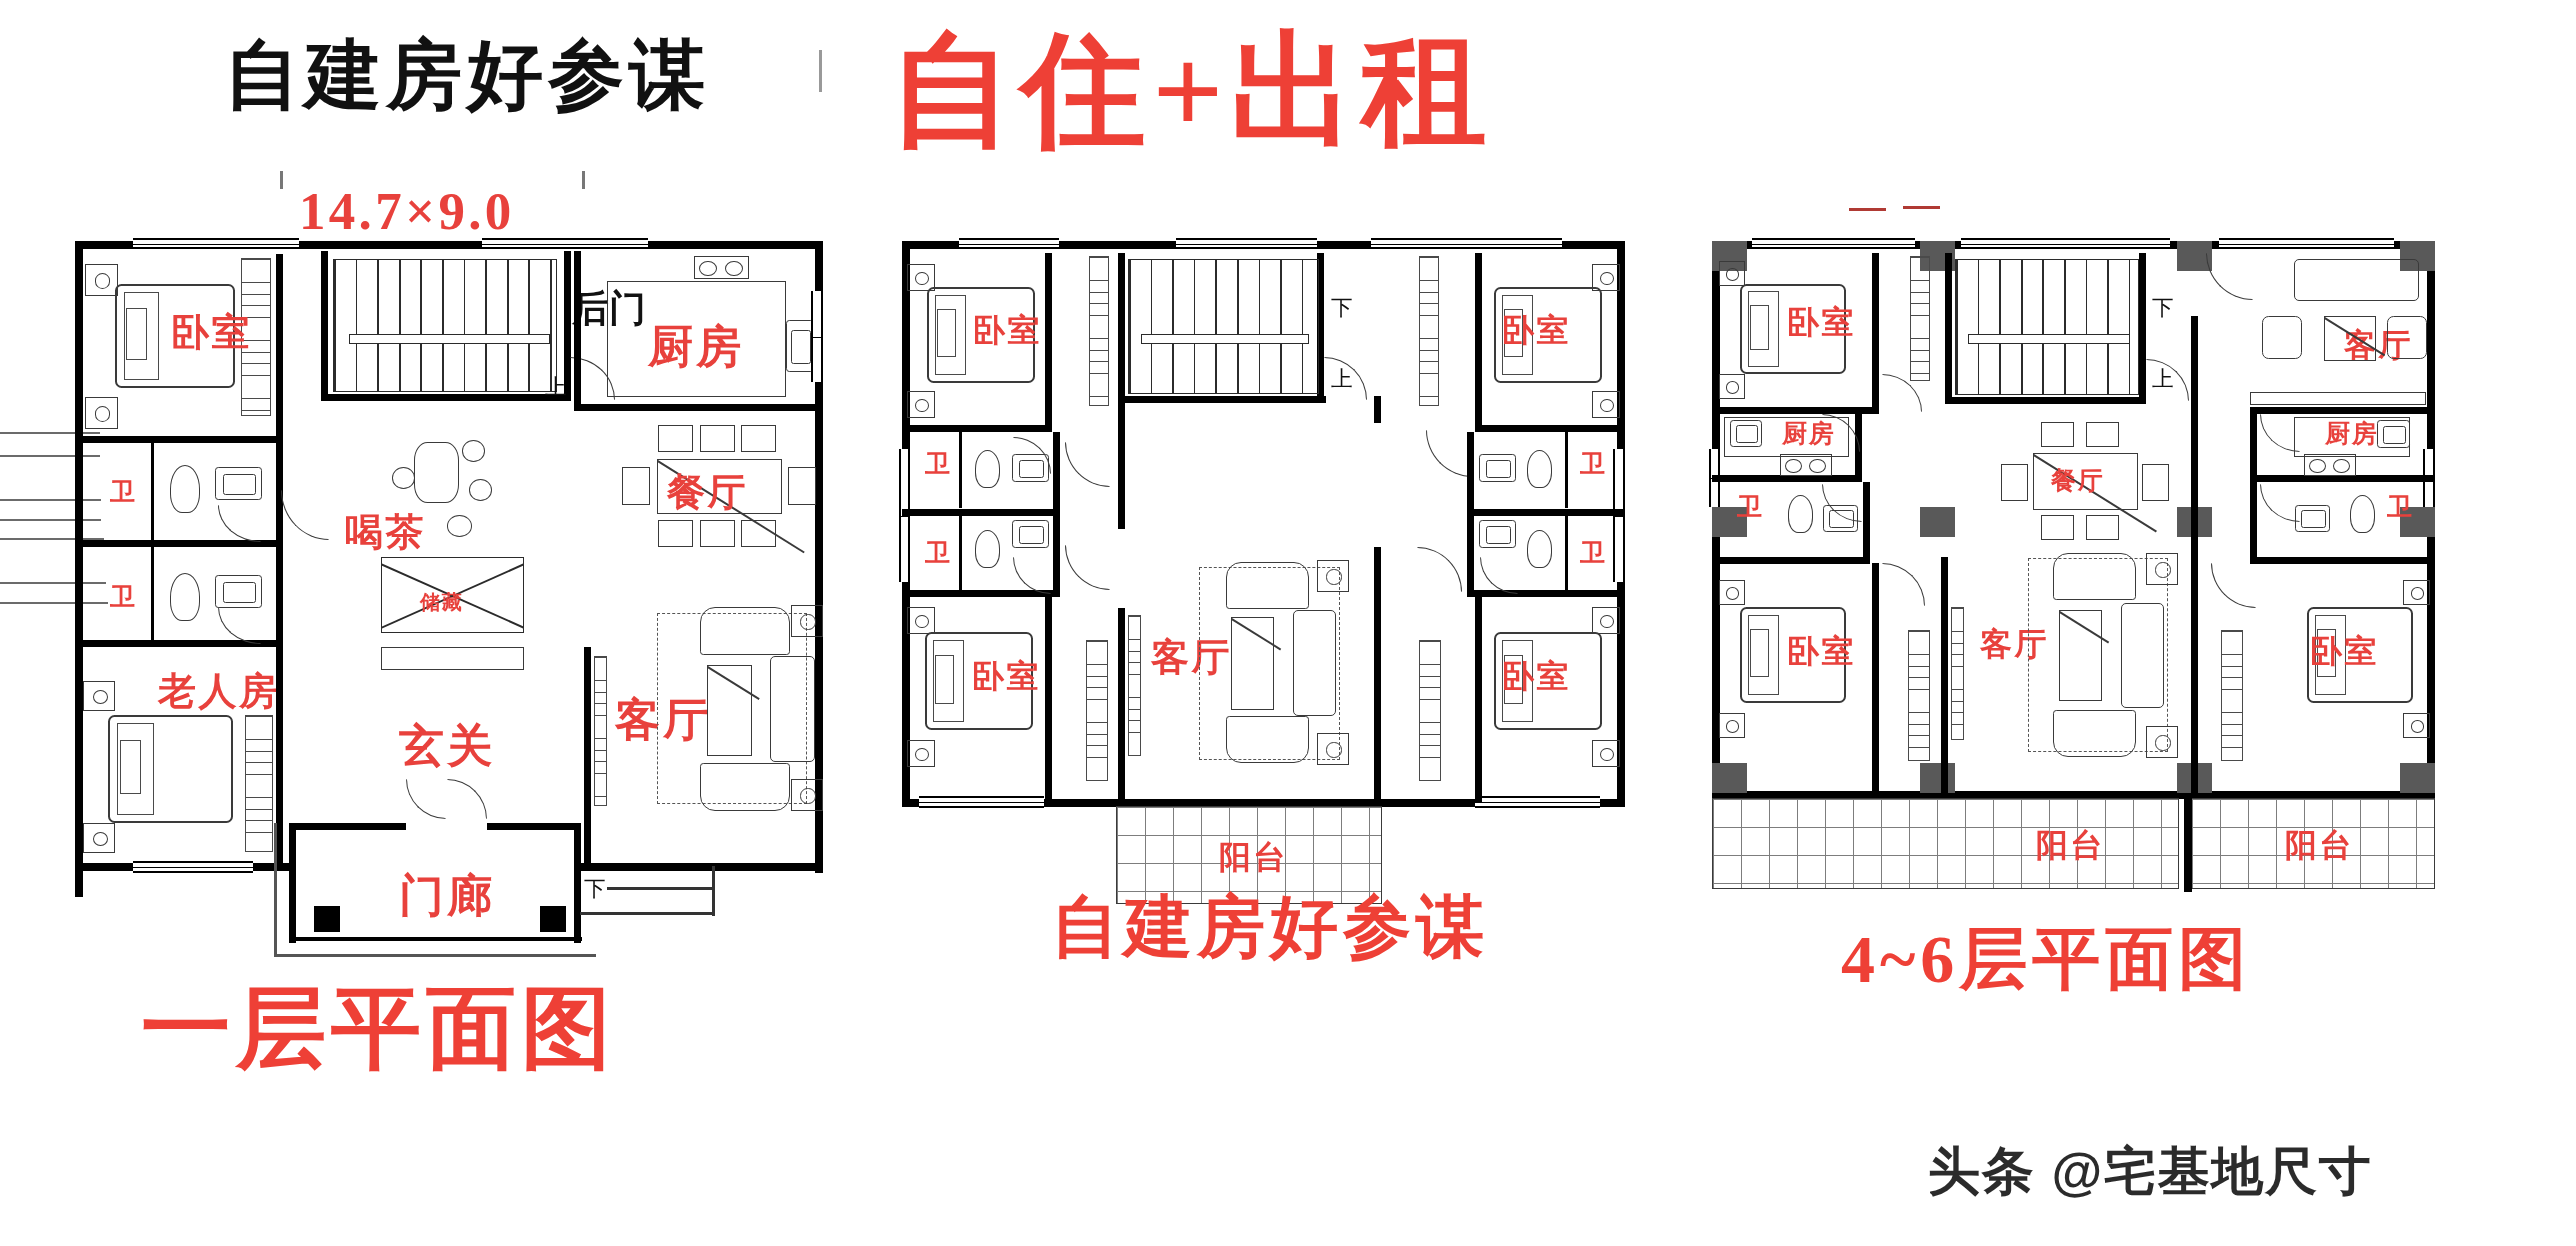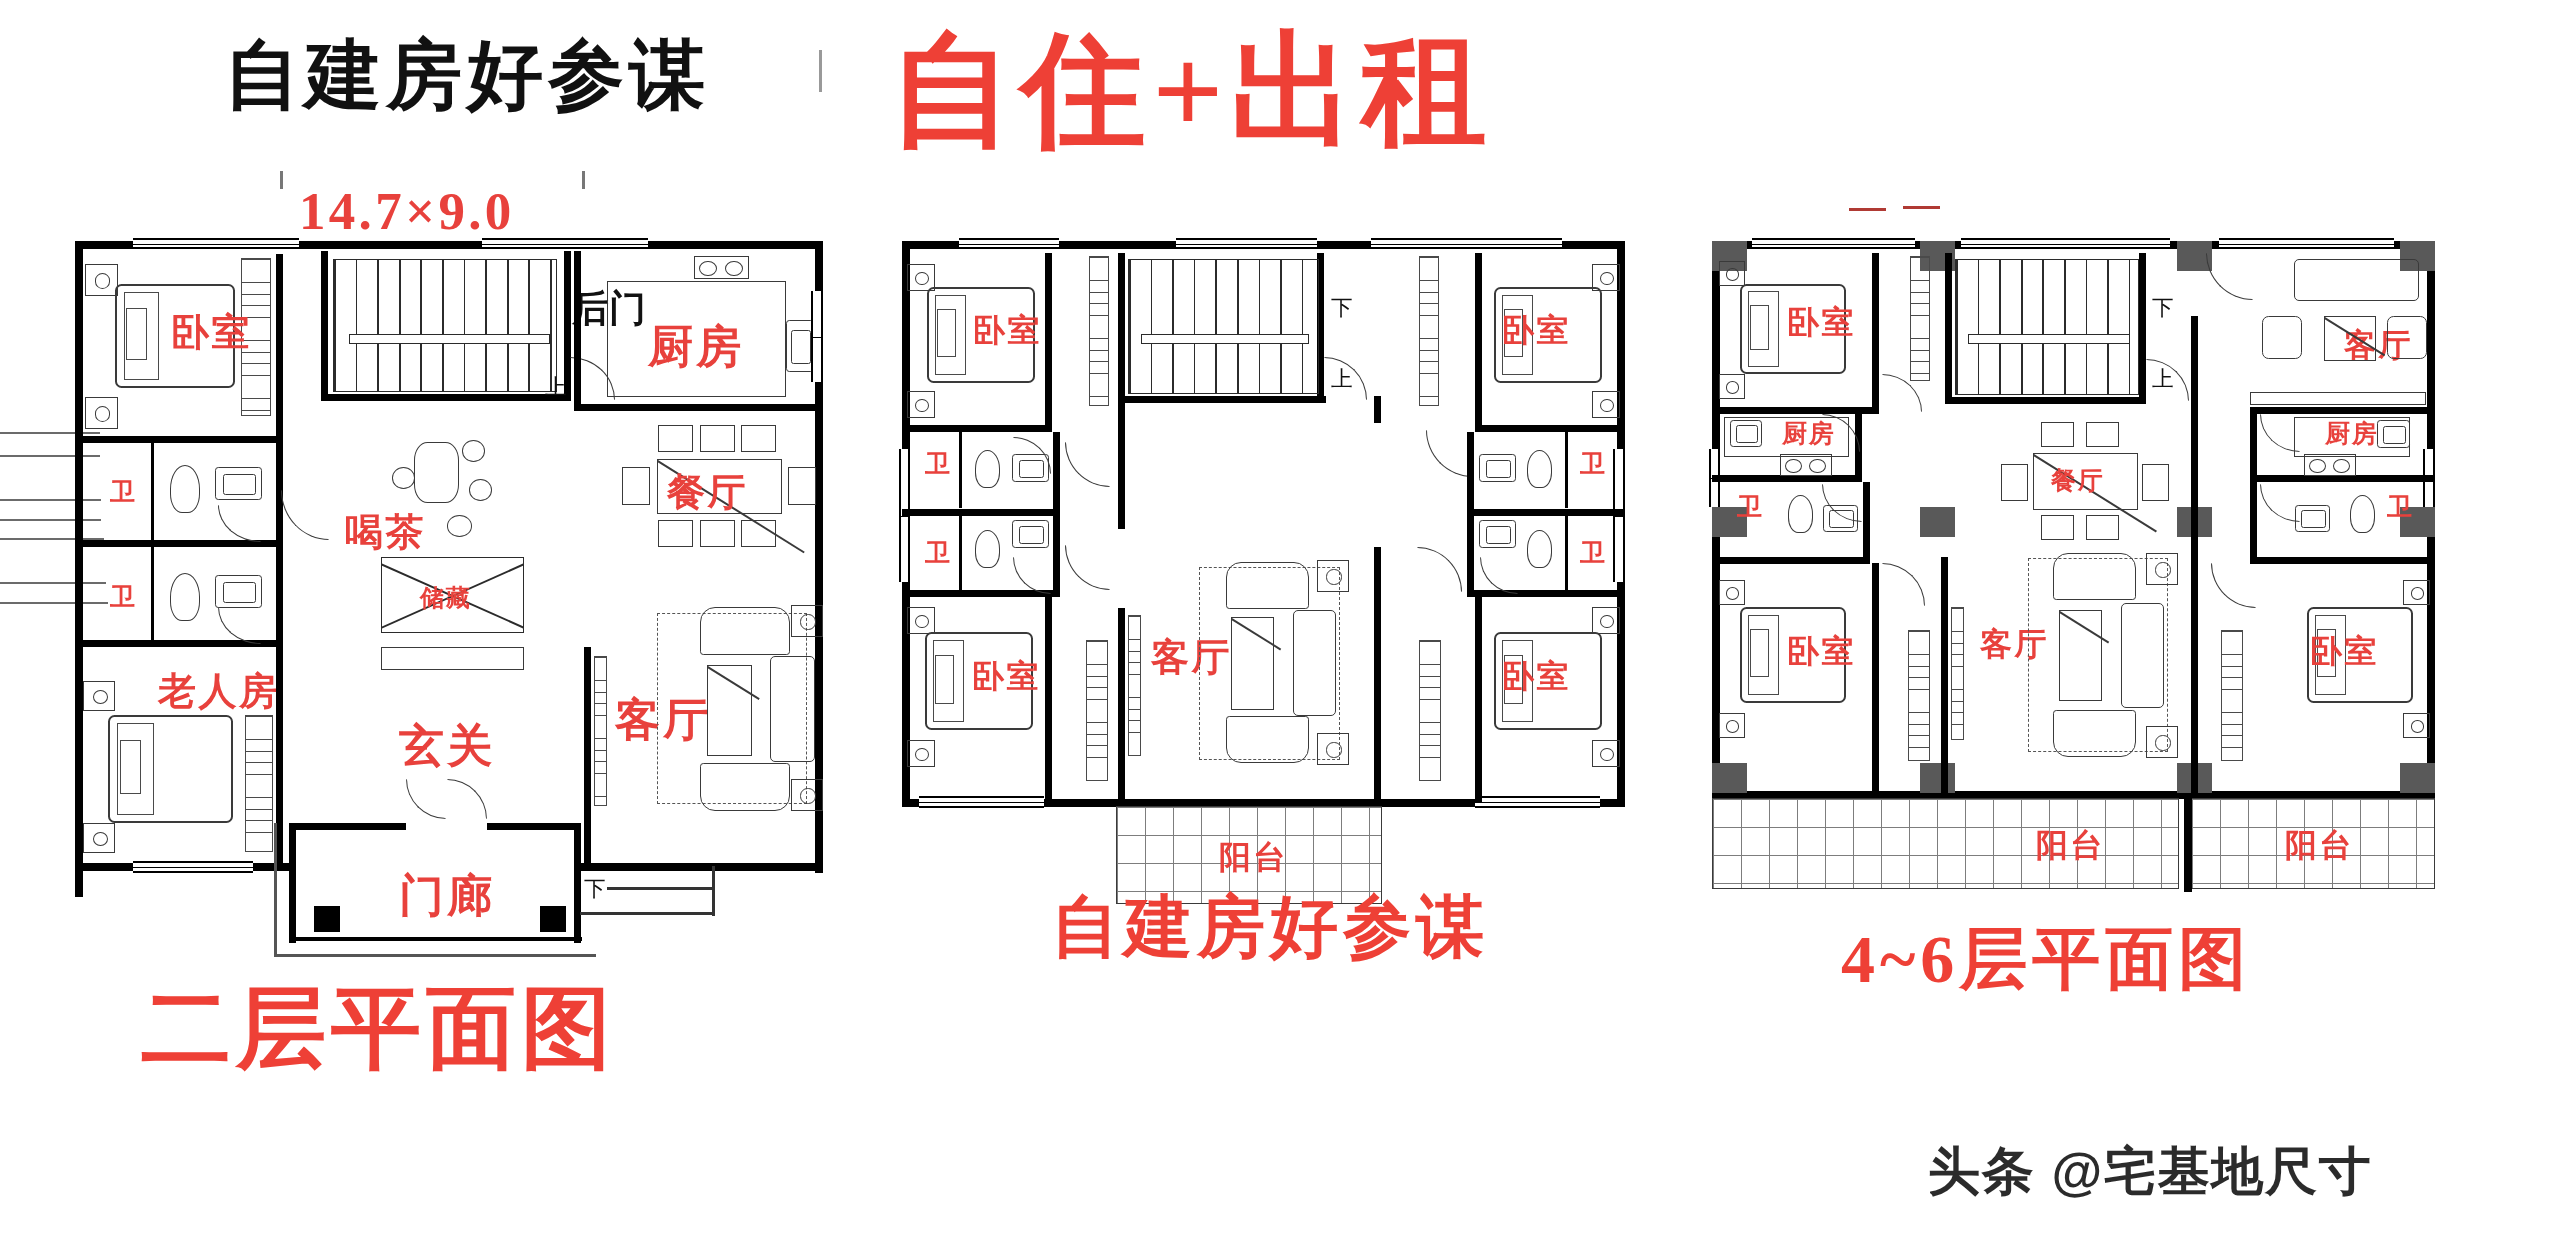--- a/index.html
+++ b/index.html
@@ -165,21 +165,21 @@
   <div class="win" style="left:736px;top:50px;width:11.6px;height:91px;border:none;border-left:2.5px solid #000;border-right:2.5px solid #000;"></div>
 
   <div class="rm l" style="left:270px;top:266px;">喝茶</div>
   <div class="plant" style="left:339px;top:201px;width:45px;height:61px;border-radius:30%;"></div>
   <div class="plant" style="left:317px;top:226px;width:23px;height:21.6px;"></div>
   <div class="plant" style="left:387px;top:199px;width:23px;height:21.6px;"></div>
   <div class="plant" style="left:394px;top:238px;width:23px;height:21.6px;"></div>
   <div class="plant" style="left:372px;top:274px;width:25px;height:21.6px;"></div>
 
   <div class="xbox" style="left:306px;top:316px;width:143px;height:76px;"></div>
-  <div class="rm s" style="left:345px;top:341px;font-size:24px;">储藏</div>
+  <div class="rm s" style="left:345px;top:348px;font-size:20px;">储藏</div>
   <div class="tv" style="left:306px;top:406px;width:143px;height:23px;"></div>
 
   <div class="rm xl" style="left:324px;top:475px;">玄关</div>
   <div class="doorsw" style="left:331px;top:538px;width:40px;height:40px;"></div>
   <div class="doorsw2" style="left:372px;top:538px;width:40px;height:40px;"></div>
   <div class="w" style="left:218px;top:582px;width:113px;height:6.6px;"></div>
   <div class="w" style="left:412px;top:582px;width:93px;height:6.6px;"></div>
 
   <div class="w" style="left:214px;top:582px;width:6.6px;height:120px;"></div>
   <div class="w" style="left:499px;top:582px;width:6.6px;height:120px;"></div>
@@ -211,21 +211,21 @@
   <div class="chair" style="left:666px;top:279px;width:35px;height:26.6px;"></div>
   <div class="chair" style="left:547px;top:226px;width:28px;height:38px;"></div>
   <div class="chair" style="left:713px;top:226px;width:28px;height:38px;"></div>
 
   <div class="arrowtxt" style="left:509px;top:633px;">下</div>
   <div class="wt" style="left:532px;top:646px;width:108px;height:2.5px;background:#333;"></div>
   <div class="wt" style="left:505px;top:671px;width:133px;height:2.5px;background:#333;"></div>
   <div class="wt" style="left:637px;top:625px;width:2.5px;height:50px;background:#333;"></div>
 </div>
 
-<div class="abs plan-caption" id="cap-f1">二层平面图</div>
+<div class="abs plan-caption" id="cap-f1">一层平面图</div>
 
 <div class="plan" id="plan-2" style="left:902px;top:241px;width:723px;height:598px;">
 
   <div class="w" style="left:0;top:0;width:723px;height:7.5px;"></div>
   <div class="w" style="left:0;top:0;width:7.5px;height:565px;"></div>
   <div class="w" style="left:715px;top:0;width:7.5px;height:565px;"></div>
   <div class="w" style="left:0;top:558px;width:723px;height:7.5px;"></div>
 
   <div class="win" style="left:57px;top:-3.3px;width:100px;height:11.6px;"></div>
   <div class="win" style="left:274px;top:-3.3px;width:141px;height:11.6px;"></div>

